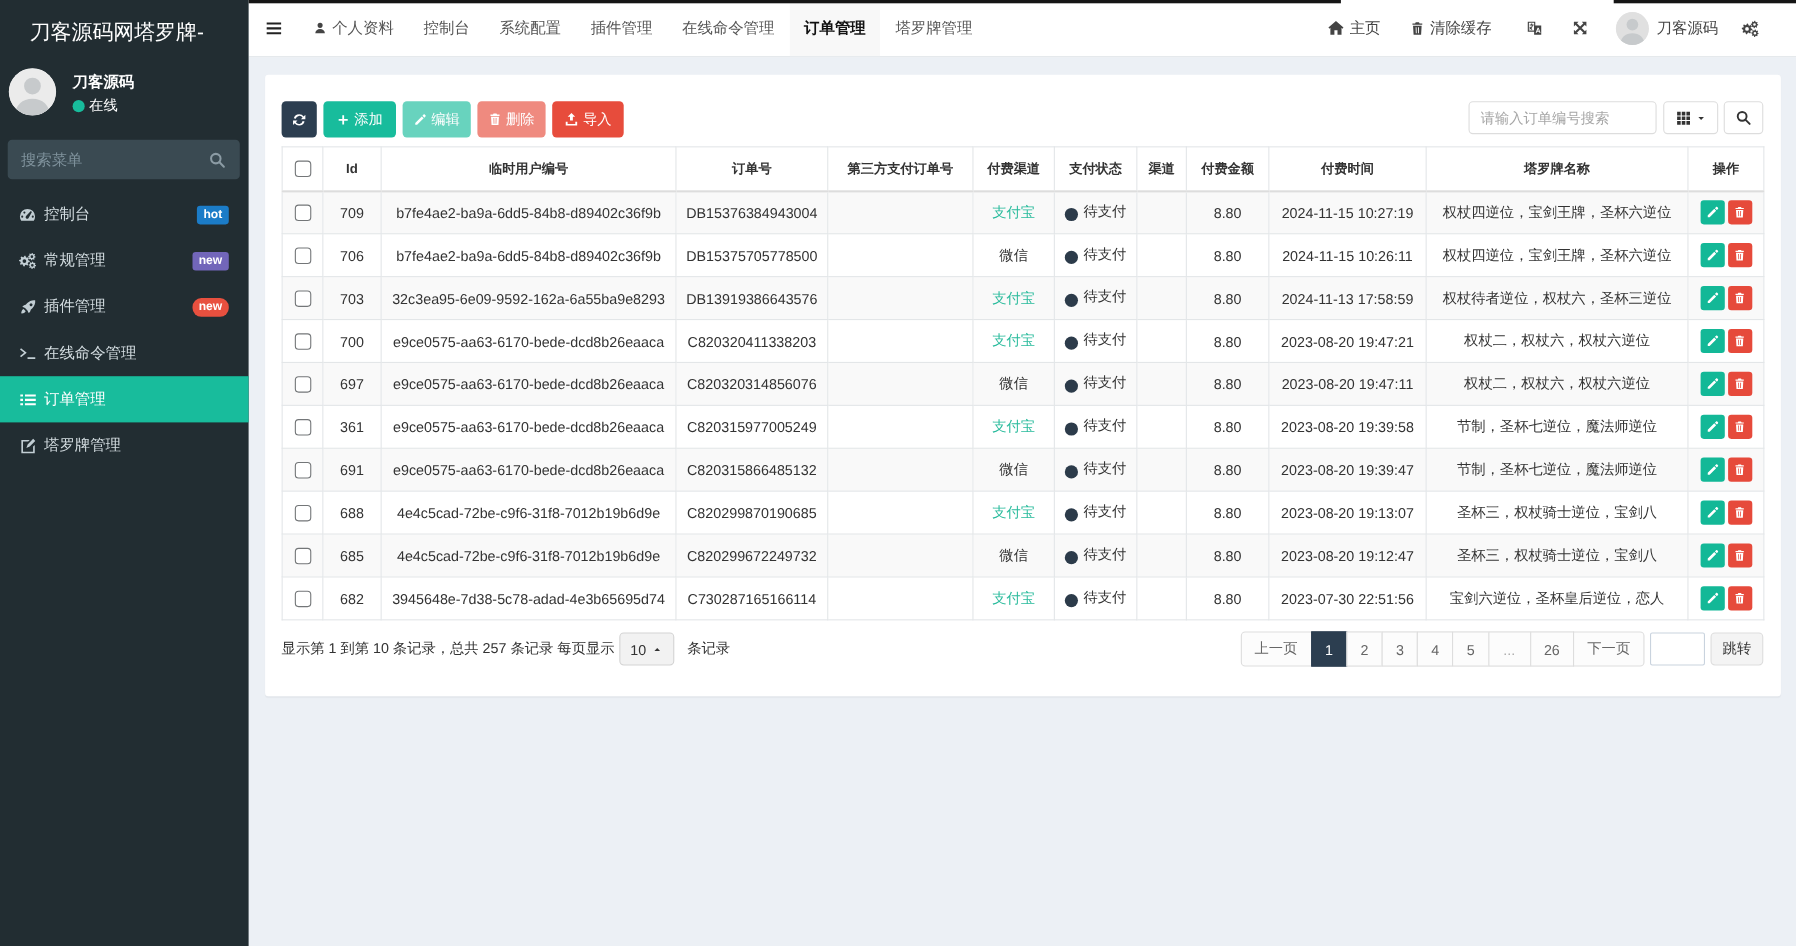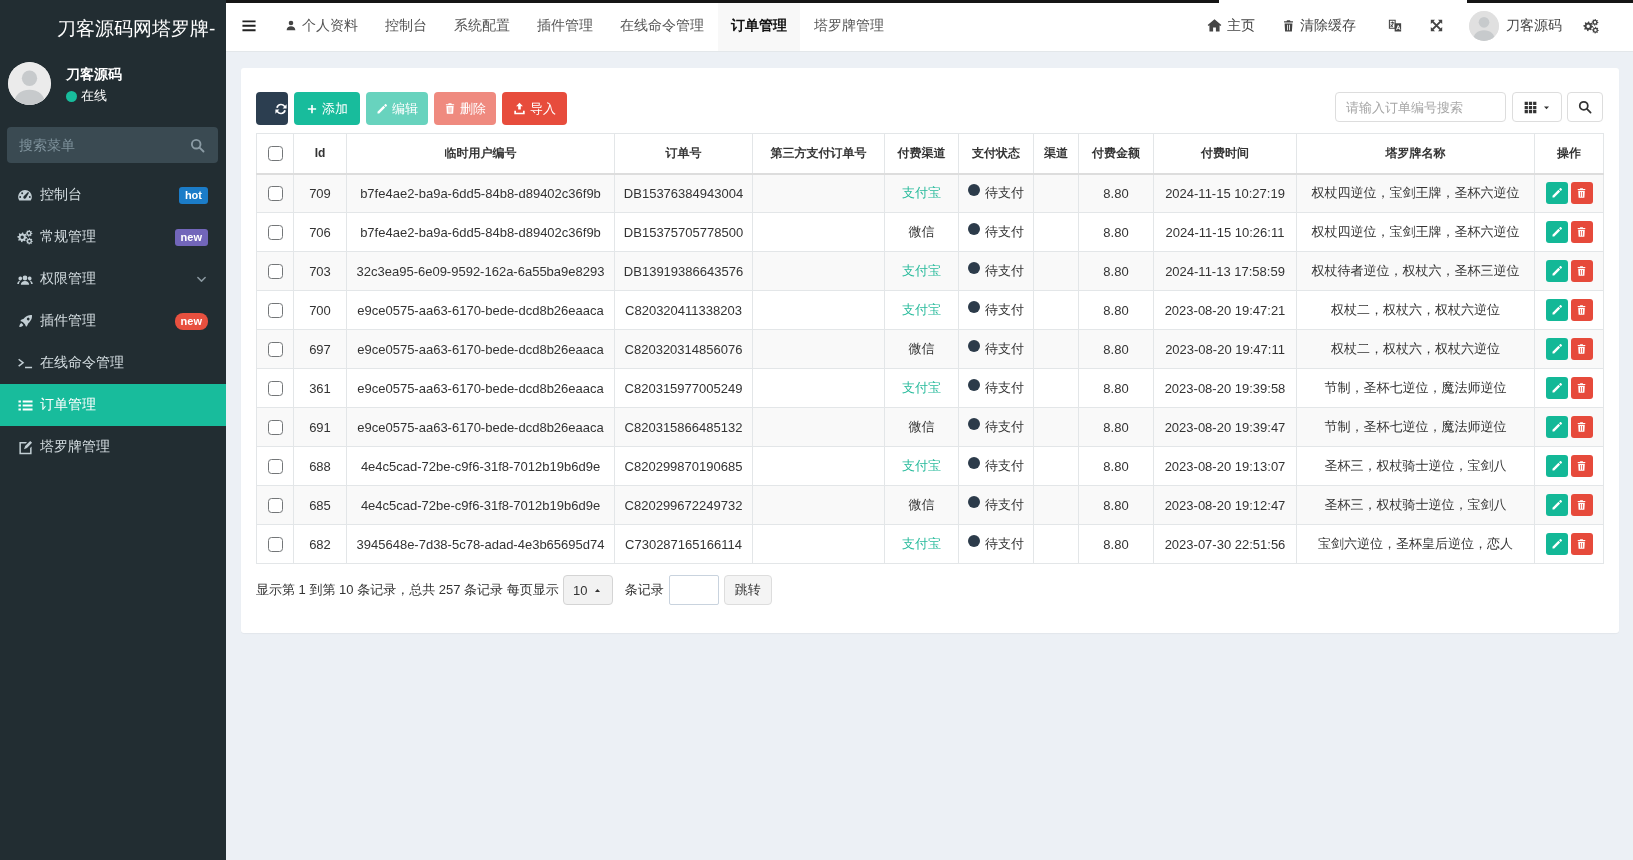--- a/index.html
+++ b/index.html
@@ -1,20 +1,20 @@
 <!DOCTYPE html>
 <html><head>
 <meta charset="utf-8">
 <style>
 * { margin:0; padding:0; box-sizing:border-box; }
 html,body { width:1633px; height:860px; overflow:hidden; }
 body { font-family:"Liberation Sans","DejaVu Sans",sans-serif; font-size:13px; color:#333; background:#ecf0f5; position:relative; }
 svg { display:block; }
 
-.sidebar { position:absolute; left:0; top:0; width:226px; height:860px; background:#222d32; z-index:5;padding-left:30px; }
+.sidebar { position:absolute; left:0; top:0; width:226px; height:860px; background:#222d32; z-index:5; }
 .logo { height:58px; display:flex; align-items:center; color:#fff; font-size:19px; white-space:nowrap; padding-left:27px; }
 .user-panel { position:absolute; left:8px; top:62px; display:flex; }
 .avatar-lg { width:43px; height:43px; border-radius:50%; overflow:hidden; background:#ebebeb; flex:none; }
 .user-info { margin-left:15px; padding-top:3px; }
 .user-name { color:#fff; font-size:14px; font-weight:bold; line-height:18px; }
 .user-status { margin-top:4px; display:flex; align-items:center; color:#fff; font-size:13px; }
 .status-dot { width:11px; height:11px; border-radius:50%; background:#18bc9c; margin-right:4px; }
 .side-search { position:absolute; left:7px; top:127px; width:211px; height:36px; background:#3a4a52; border-radius:4px; display:flex; align-items:center; }
 .side-search input { flex:1; width:0; min-width:0; background:transparent; border:none; outline:none; color:#5eead4; font-size:14px; padding:0 12px; font-family:inherit; }
 .side-search input::placeholder { color:#7f929c; }
@@ -41,21 +41,21 @@
 .tab.active { background:#f8f8f8; color:#111; font-weight:bold; }
 .nav-right { margin-left:auto; display:flex; align-items:center; padding-right:34px; }
 .nav-right .nitem { display:flex; align-items:center; color:#444; font-size:14px; cursor:pointer; }
 .nav-right .nitem .nicon { display:flex; color:#444; }
 .nav-right .nitem .ntext { margin-left:5px; }
 .avatar-sm { width:30px; height:30px; border-radius:50%; overflow:hidden; background:#e3e3e3; }
 
 .content { position:absolute; left:226px; top:53px; width:1407px; height:807px; background:#ecf0f5; }
 .panel { position:absolute; left:15px; top:15px; width:1378px; height:565px; background:#fff; border-radius:3px; box-shadow:0 1px 1px rgba(0,0,0,.04); }
 .toolbar { position:absolute; left:15px; top:24px; width:1347px; height:33px; display:flex; align-items:flex-start; }
-.btn { display:inline-flex; align-items:center; justify-content:flex-end; border:none; border-radius:4px; color:#fff; font-size:13px; height:33px; cursor:pointer; font-family:inherit; }
+.btn { display:inline-flex; align-items:center; justify-content:center; border:none; border-radius:4px; color:#fff; font-size:13px; height:33px; cursor:pointer; font-family:inherit; }
 .btn .bicon { display:flex; }
 .btn .btext { margin-left:4px; }
 .btn-refresh { width:32px; background:#2c3e50; }
 .btn-add { background:#18bc9c; padding:0 12px; margin-left:6px; }
 .btn-edit { background:#18bc9c; opacity:.65; padding:0 10px; margin-left:6px; cursor:not-allowed; }
 .btn-del { background:#e74c3c; opacity:.65; padding:0 10px; margin-left:6px; cursor:not-allowed; }
 .btn-import { background:#e74c3c; padding:0 11px; margin-left:6px; }
 .search-group { margin-left:auto; display:flex; align-items:center; }
 .search-input { width:171px; height:30px; border:1px solid #ddd; border-radius:4px; padding:0 10px; font-size:13px; color:#333; outline:none; font-family:inherit;margin-left:44px; }
 .search-input::placeholder { color:#a6a6a6; }
@@ -64,21 +64,21 @@
 .btn-cols .caret { margin-left:5px; }
 .btn-search { width:36px; margin-left:5px; }
 
 .grid { position:absolute; left:15px; top:65px; width:1347px; border-collapse:collapse; table-layout:fixed; }
 .grid th { height:40px; font-size:12px; font-weight:bold; color:#333; text-align:center; border:1px solid #e3e6e8; border-bottom:2px solid #ddd; background:#fff; padding:0 4px; }
 .grid td { height:39px; font-size:13px; color:#333; text-align:center; border:1px solid #e3e6e8; padding:0 4px; white-space:nowrap; overflow:hidden; }
 .grid tbody tr:nth-child(odd) td { background:#f9f9f9; }
 .grid tbody tr:first-child td { border-top:none; }
 .cbx { display:inline-block; width:15px; height:15px; border:1px solid #737678; border-radius:3.5px; background:#fff; vertical-align:middle; cursor:pointer; }
 .pay-alipay { color:#29bb9c; }
-.status-cell { display:inline-flex; align-items:flex-start; }
+.status-cell { display:inline-flex; align-items:flex-end; }
 .status-cell .stdot { width:12px; height:12px; border-radius:50%; background:#2c3b4a; margin-right:5px; }
 .op-btn { display:inline-flex; align-items:center; justify-content:center; width:22px; height:22px; border:none; border-radius:3px; color:#fff; cursor:pointer; vertical-align:middle; }
 .op-edit { background:#13b897; }
 .op-del { background:#e64a3b; margin-left:3px; }
 
 .tfooter { position:absolute; left:15px; top:506px; width:1347px; height:32px; display:flex; align-items:center; }
 .summary { display:flex; align-items:center; font-size:13px; color:#333; }
 .pgsize { display:inline-flex; align-items:center; justify-content:center; width:50px; height:30px; border:1px solid #d4d4d4; border-radius:4px; background:#f2f2f2; margin:0 12px 0 4px; font-size:13px; color:#333; cursor:pointer; }
 .pgsize .caret { margin-left:6px; }
 .pager { margin-left:auto; display:flex; align-items:center; }
@@ -208,33 +208,20 @@
         <span class="mright badge " style="background:#1b7cc8">hot</span>
       </li>
       <li class="menu-item">
         <span class="micon">
           <svg width="16" height="16" viewBox="0 0 17 17" fill="currentColor">
             <use href="#i-cogs"></use>
           </svg>
         </span>
         <span class="mlabel">常规管理</span>
         <span class="mright badge " style="background:#7266ba">new</span>
-      </li>
-      <li class="menu-item">
-        <span class="micon">
-          <svg width="18" height="15" viewBox="0 0 18 16" fill="currentColor">
-            <use href="#i-users"></use>
-          </svg>
-        </span>
-        <span class="mlabel">权限管理</span>
-        <span class="mright chev">
-          <svg width="13" height="13" viewBox="0 0 16 16">
-            <use href="#i-chevdown"></use>
-          </svg>
-        </span>
       </li>
       <li class="menu-item">
         <span class="micon">
           <svg width="15" height="15" viewBox="0 0 16 16" fill="currentColor">
             <use href="#i-rocket"></use>
           </svg>
         </span>
         <span class="mlabel">插件管理</span>
         <span class="mright badge pill" style="background:#e8503f">new</span>
       </li>
@@ -705,17 +692,28 @@
         <span class="pgsize">
             <span>10</span>
             <span class="caret">
               <svg width="9" height="9" viewBox="0 0 16 16" fill="currentColor">
                 <use href="#i-caret-up"></use>
               </svg>
             </span>
           </span>
         <span>条记录</span>
       </div>
+      <div class="pager" id="pager">
+          <a class="page-btn  first">上一页</a>
+          <a class="page-btn num active">1</a>
+          <a class="page-btn num">2</a>
+          <a class="page-btn num">3</a>
+          <a class="page-btn num">4</a>
+          <a class="page-btn num">5</a>
+          <a class="page-btn  dots">...</a>
+          <a class="page-btn num">26</a>
+          <a class="page-btn  last">下一页</a>
+        </div>
       <input class="jump-input" style="">
       <button class="jump-btn">跳转</button>
     </div>
   </section>
 </main>
 
 </body></html>

